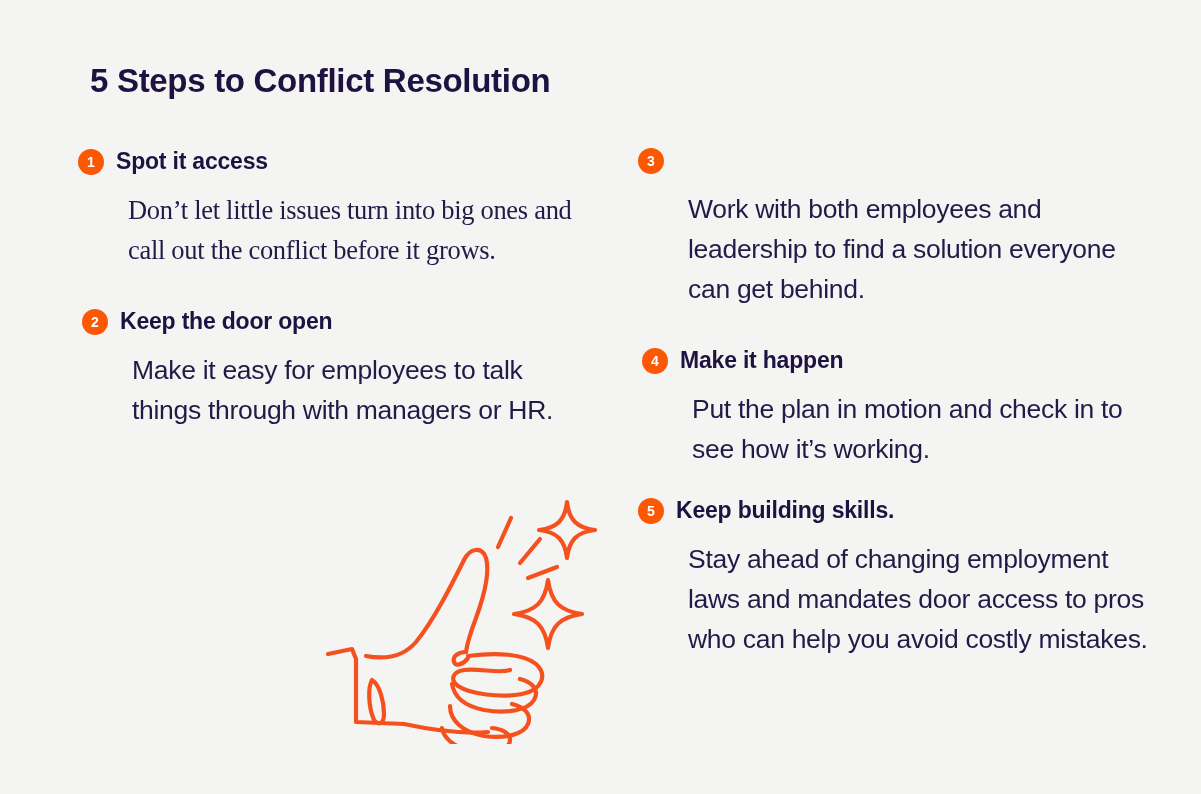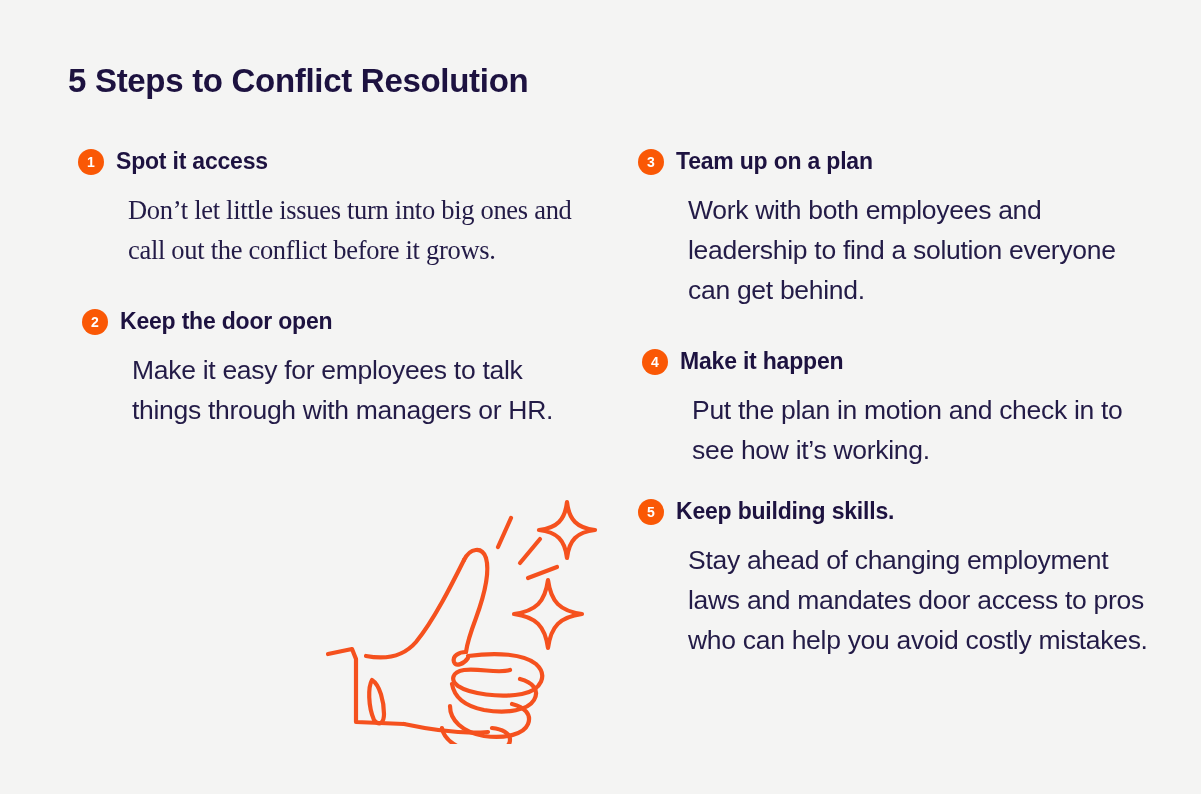--- a/index.html
+++ b/index.html
@@ -18,21 +18,21 @@
   }
   .canvas {
     position: relative;
     width: 1201px;
     height: 794px;
   }
 
   
   .page-title {
     position: absolute;
-    left: 68px;
+    left: 90px;
     top: 62px;
     font-size: 33px;
     font-weight: bold;
     letter-spacing: -0.3px;
     color: #1d1240;
     white-space: nowrap;
   }
 
   
   .col {
@@ -128,21 +128,20 @@
       <div class="step-body">Make it easy for employees to talk things through with managers or HR.</div>
     </div>
 
   </div>
 
   <div class="col col-right">
 
     <div class="step indent-2">
       <div class="step-head">
         <div class="badge">3</div>
-        <div class="step-title">Team up on a plan</div>
       </div>
       <div class="step-body">Work with both employees and leadership to find a solution everyone can get behind.</div>
     </div>
 
     <div class="step indent-3 gap-right-1">
       <div class="step-head">
         <div class="badge">4</div>
         <div class="step-title">Make it happen</div>
       </div>
       <div class="step-body">Put the plan in motion and check in to see how it’s working.</div>

